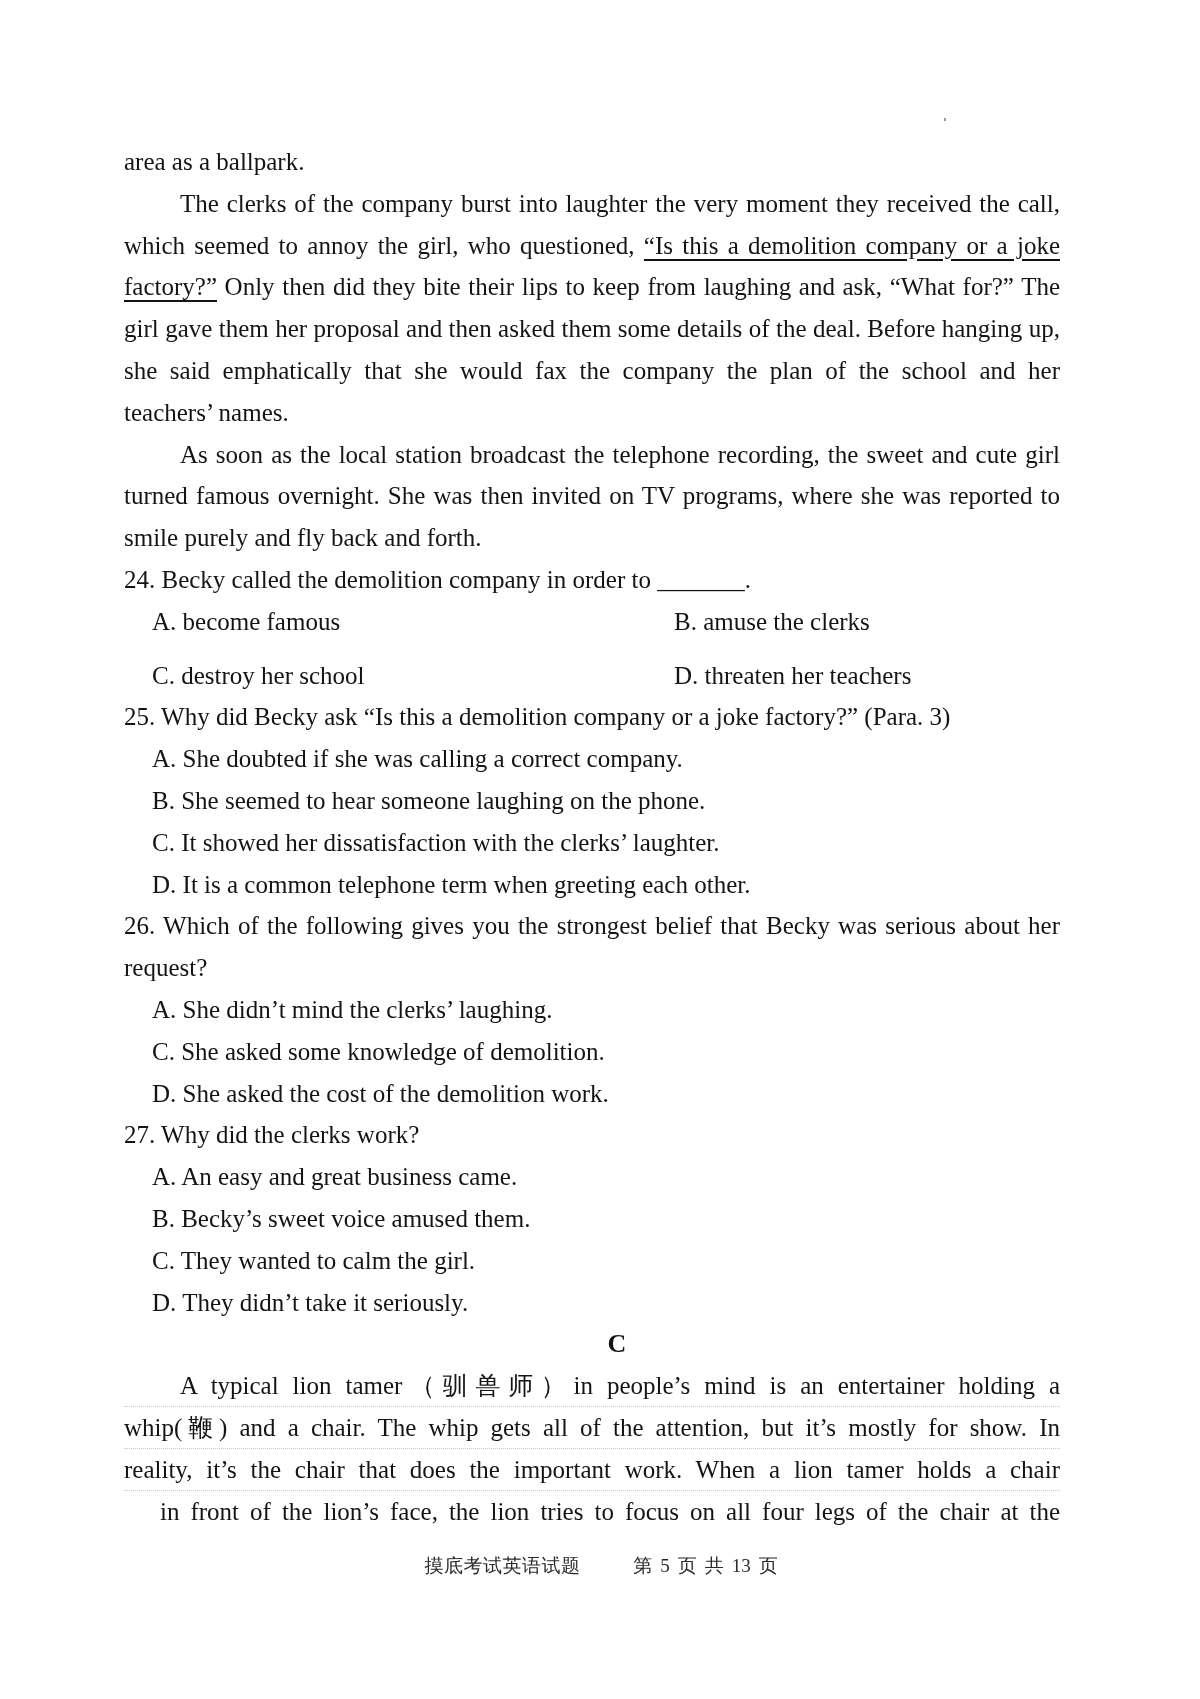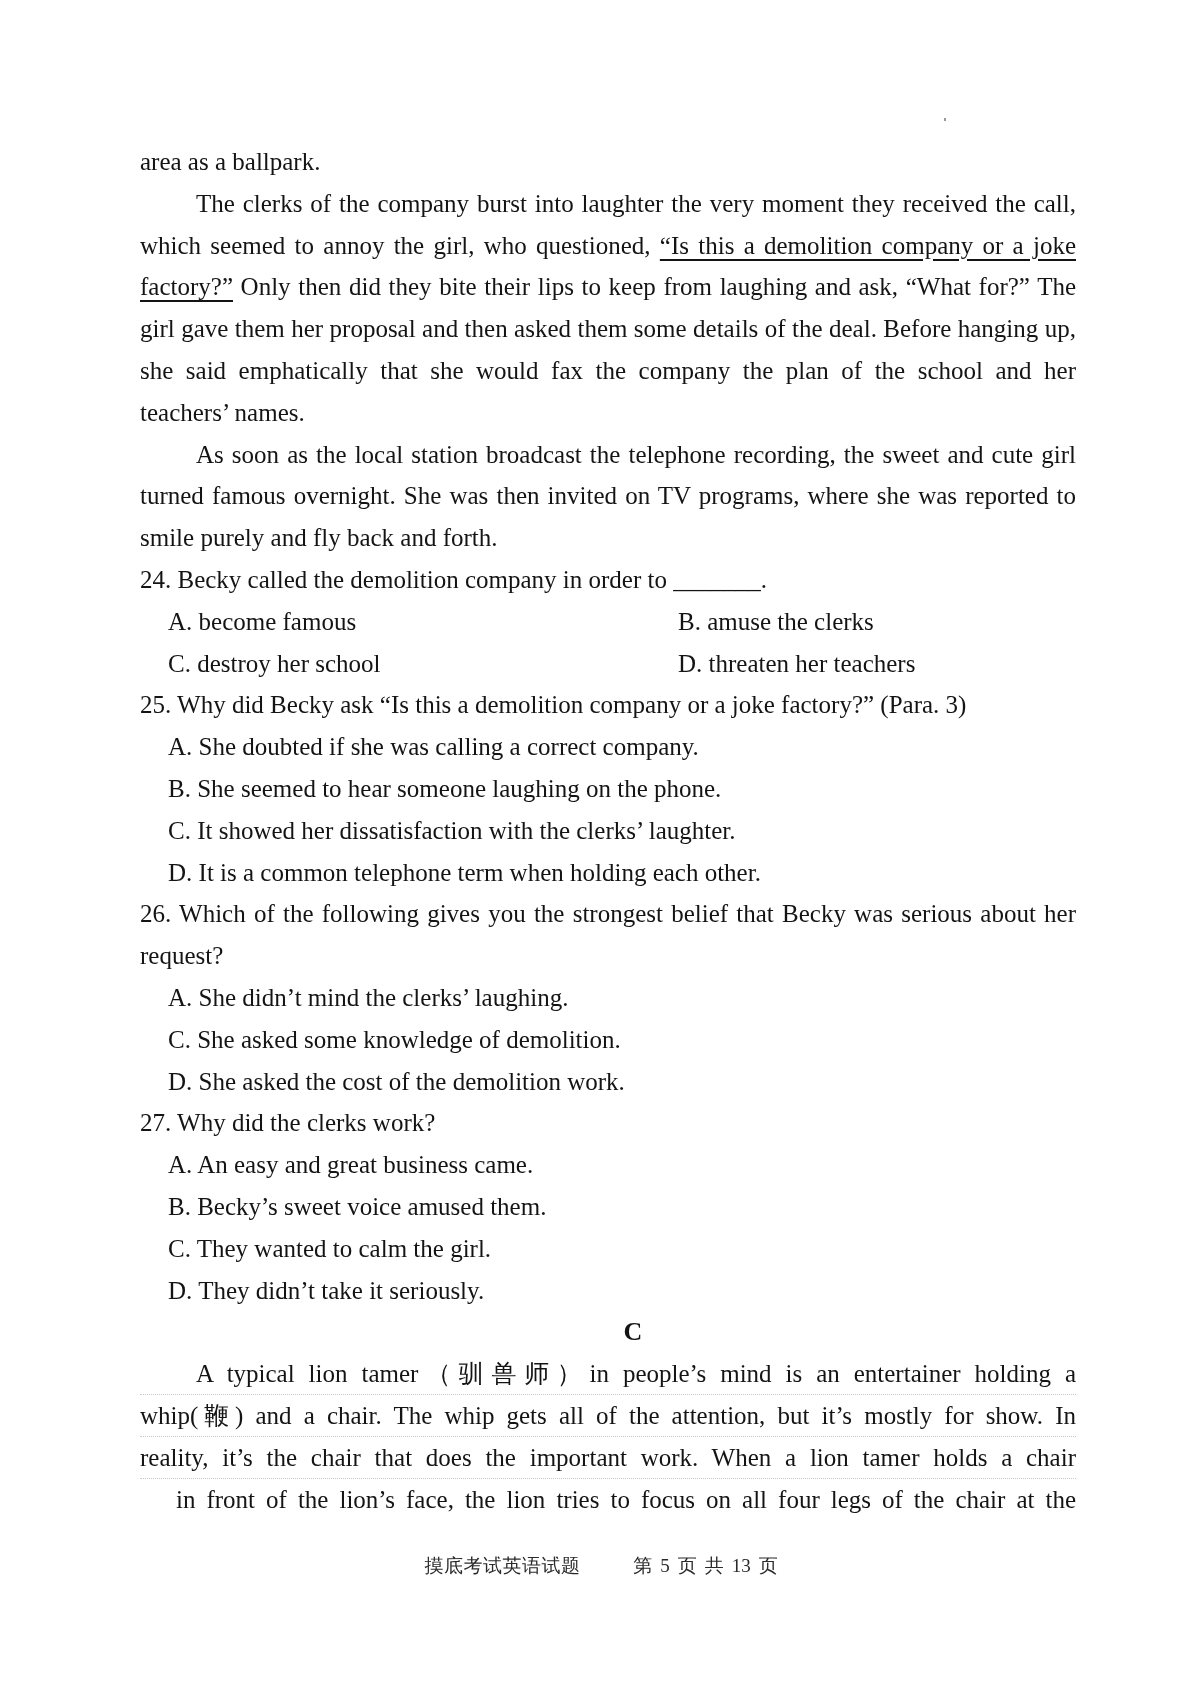--- a/index.html
+++ b/index.html
@@ -18,21 +18,21 @@
     .speck {
       position: absolute;
       left: 944px;
       top: 118px;
       width: 2px;
       height: 3px;
       background: #9a9a9a;
     }
     .page {
       position: absolute;
-      left: 140px;
+      left: 124px;
       top: 141px;
       width: 936px;
       font-size: 25px;
       line-height: 41.8px;
     }
     .para {
       margin: 0;
       text-align: justify;
       text-align-last: left;
     }
@@ -55,20 +55,21 @@
       list-style: none;
     }
     .option {
       padding-left: 28px;
       white-space: nowrap;
     }
     .options-grid {
       display: grid;
       grid-template-columns: 510px 1fr;
       padding-left: 28px;
+      gap: 12px;
     }
     .options-grid .option {
       padding-left: 0;
     }
     .section-heading {
       text-align: center;
       font-weight: bold;
       font-size: 26px;
       margin: 0;
       padding-left: 50px;
@@ -148,21 +149,21 @@
 
   <div>
     <p class="question">
       <span>25.</span>
       <span>Why did Becky ask “Is this a demolition company or a joke factory?” (Para. 3)</span>
     </p>
     <ul class="options">
       <li class="option"><span>A.</span> <span>She doubted if she was calling a correct company.</span></li>
       <li class="option"><span>B.</span> <span>She seemed to hear someone laughing on the phone.</span></li>
       <li class="option"><span>C.</span> <span>It showed her dissatisfaction with the clerks’ laughter.</span></li>
-      <li class="option"><span>D.</span> <span>It is a common telephone term when holding each other.</span></li>
+      <li class="option"><span>D.</span> <span>It is a common telephone term when greeting each other.</span></li>
     </ul>
   </div>
 
   <div>
     <p class="question">
       <span>26.</span>
       <span>Which of the following gives you the strongest belief that Becky was serious about her request?</span>
     </p>
     <ul class="options">
       <li class="option"><span>A.</span> <span>She didn’t mind the clerks’ laughing.</span></li>

